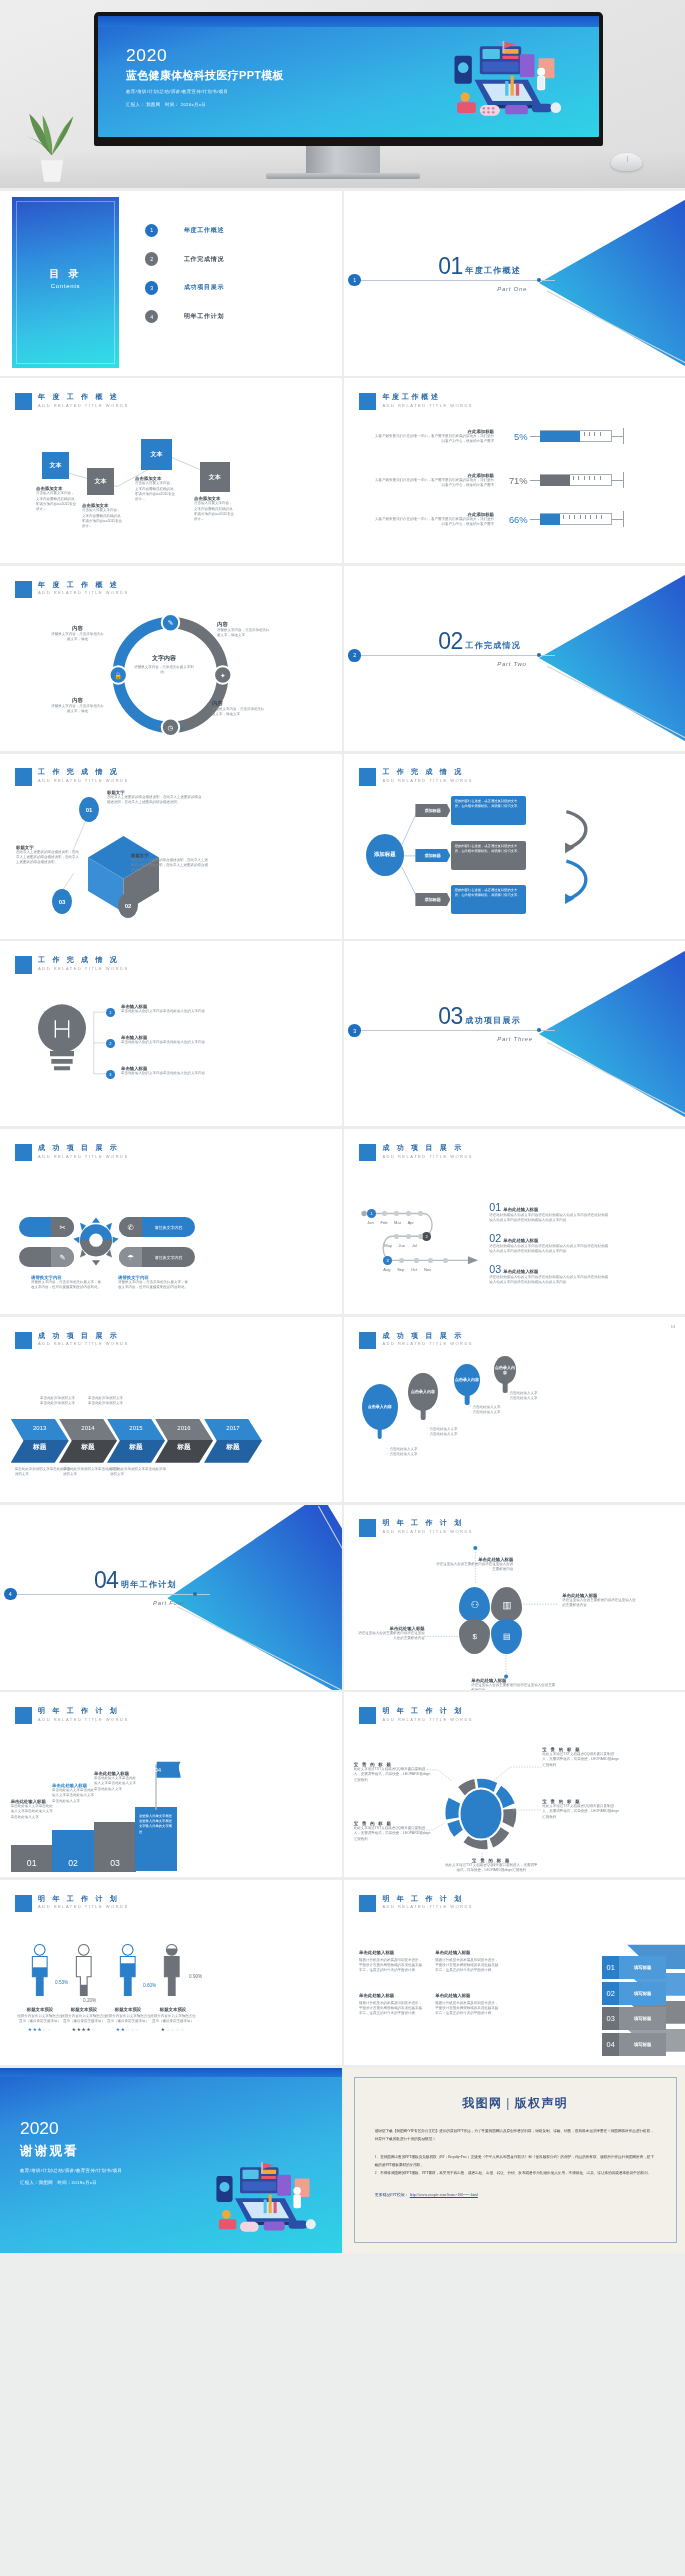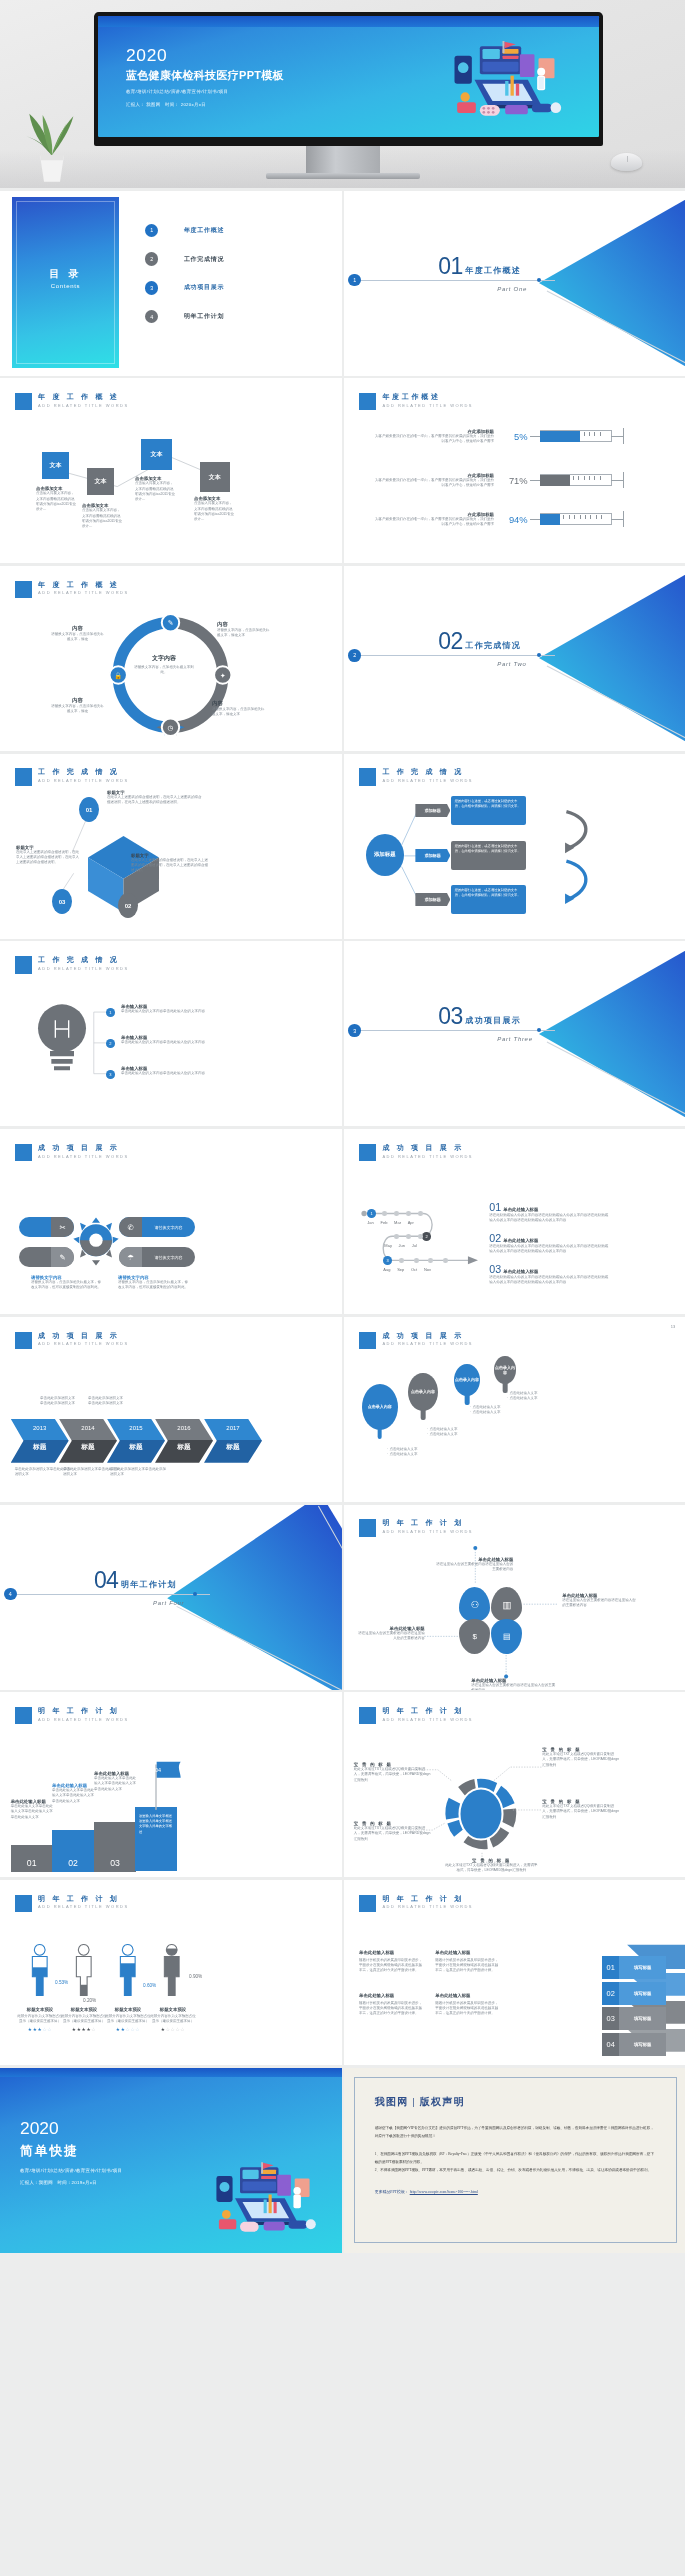--- a/index.html
+++ b/index.html
@@ -138,21 +138,21 @@
   .endslide .topband{position:absolute;inset:0 0 auto 0;height:9.4px;background:linear-gradient(180deg,#1a56c6,#2076d6);}
   .end-txt{position:absolute;left:20px;top:50px;color:#fff;}
   .end-year{font-size:17.4px;font-weight:300;}
   .end-thanks{font-size:12.7px;font-weight:700;margin-top:4px;letter-spacing:2px;}
   .end-sub{font-size:4.4px;margin-top:8px;letter-spacing:0.4px;}
   .end-meta{font-size:4.4px;margin-top:7.4px;letter-spacing:0.3px;}
 
   
   .cr{background:#f2f0e9;position:relative;}
   .cr-inner{position:absolute;inset:9.4px;border:0.7px solid #9fb3c9;padding:17.4px 20px;}
-  .cr-title{text-align:left;color:#2f4f8a;font-size:10px;font-weight:700;letter-spacing:1.3px;margin-bottom:14.7px;
+  .cr-title{text-align:center;color:#2f4f8a;font-size:12px;font-weight:700;letter-spacing:1.3px;margin-bottom:14.7px;
      font-family:"Liberation Serif", serif;}
   .cr-p{font-size:3.6px;color:#3a3a3a;line-height:2.3;font-family:"Liberation Serif", serif;}
   .cr-link{font-size:3.9px;color:#2f4f8a;margin-top:14.7px;font-family:"Liberation Serif", serif;}
   .cr-link u{text-decoration:underline;}
   .pgno{position:absolute;right:10.7px;top:6.7px;font-size:4px;color:#8a9199;}
 </style>
 </head>
 <body>
 
 <div class="page">
@@ -357,21 +357,21 @@
         <div class="rod"></div>
           <div class="plunger"></div>
       </div>
     </div>
 
     <div class="syr-row" style="top:133px;">
       <div class="syr-txt">
         <div class="t-b">在此添加标题</div>
         <div class="t-n">为客户服务是我们存在的唯一理由，客户需求是我们发展的原动力，我们坚持以客户为中心，快速响应客户需求</div>
       </div>
-      <div class="syr-pct blue">94%</div>
+      <div class="syr-pct blue">66%</div>
       <div class="syr">
         <div class="needle"></div>
           <div class="barrel"></div>
         <div class="fill" style="width:20px;background:#2b7fc9;"></div>
         <div class="ticks" style="left:33px;"></div>
           <div class="ticks" style="left:39px;"></div>
         <div class="ticks" style="left:44px;"></div>
           <div class="ticks" style="left:50px;"></div>
         <div class="ticks" style="left:55px;"></div>
           <div class="ticks" style="left:60px;"></div>
@@ -1031,21 +1031,21 @@
     <div class="rib" style="right:20px;top:153px;background:#6d7278;">
       <div class="n">04</div>
       <div class="x" style="background:#8a8f95;height:100%;display:flex;align-items:center;justify-content:center;">填写标题</div>
     </div>
   </div>
 
   <div class="slide endslide">
     <div class="topband"></div>
     <div class="end-txt">
       <div class="end-year">2020</div>
-      <div class="end-thanks">简单快捷</div>
+      <div class="end-thanks">谢谢观看</div>
       <div class="end-sub">教育/培训/计划/总结/演讲/教育宣传/计划书/项目</div>
       <div class="end-meta">汇报人：我图网　时间：2019x月x日</div>
     </div>
     <svg style="position:absolute;right:20px;bottom:16px;width:118px;height:75px;" viewBox="0 0 190 120">
       <rect x="58" y="8" width="62" height="42" rx="3" fill="#2e4a9e"></rect>
       <rect x="62" y="12" width="26" height="15" rx="2" fill="#4fc3e8"></rect>
       <rect x="92" y="12" width="24" height="7" rx="1" fill="#f2a73b"></rect>
       <rect x="92" y="22" width="24" height="5" rx="1" fill="#e8566d"></rect>
       <rect x="62" y="31" width="54" height="15" rx="2" fill="#3a5fc0"></rect>
       <rect x="20" y="22" width="26" height="42" rx="4" fill="#1d3a86"></rect>

